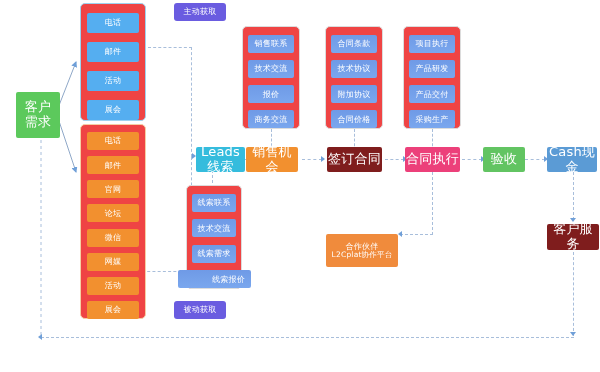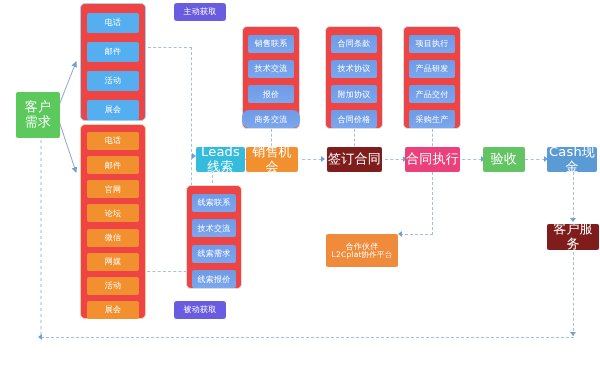--- a/index.html
+++ b/index.html
@@ -196,38 +196,38 @@
     <div class="group-inner">
       <div class="chip chip-sm c-blue-grad" style="width:44px;height:18px;">
           <span>线索联系</span>
         </div>
       <div class="chip chip-sm c-blue-grad" style="width:44px;height:18px;">
           <span>技术交流</span>
         </div>
       <div class="chip chip-sm c-blue-grad" style="width:44px;height:18px;">
           <span>线索需求</span>
         </div>
-      <div class="chip chip-sm c-blue-grad" style="width:44px;height:18px;">
+      <div class="chip chip-sm c-blue-grad" style="width:44px;height:18px;padding-left:29px;">
           <span>线索报价</span>
         </div>
     </div>
   </div>
 
   <div class="abs group group-plain" style="left:242px; top:26px; width:58px; height:103px;">
     <div class="group-inner">
       <div class="chip chip-sm c-blue-grad" style="width:46px;height:18px;">
           <span>销售联系</span>
         </div>
       <div class="chip chip-sm c-blue-grad" style="width:46px;height:18px;">
           <span>技术交流</span>
         </div>
       <div class="chip chip-sm c-blue-grad" style="width:46px;height:18px;">
           <span>报价</span>
         </div>
-      <div class="chip chip-sm c-blue-grad" style="width:58px;height:18px;border-radius:7px;">
+      <div class="chip chip-sm c-blue-grad" style="width:46px;height:18px;">
           <span>商务交流</span>
         </div>
     </div>
   </div>
 
   <div class="abs group group-plain" style="left:325px; top:26px; width:58px; height:103px;">
     <div class="group-inner">
       <div class="chip chip-sm c-blue-grad" style="width:46px;height:18px;">
           <span>合同条款</span>
         </div>

